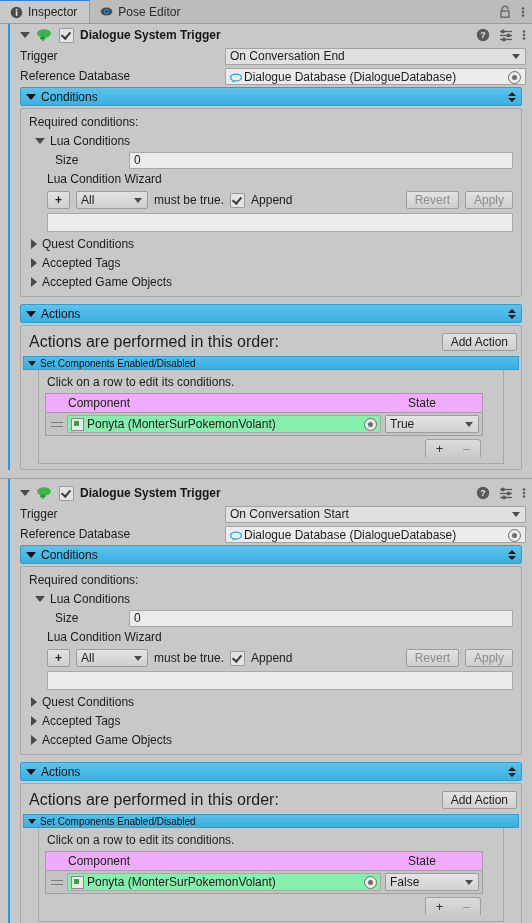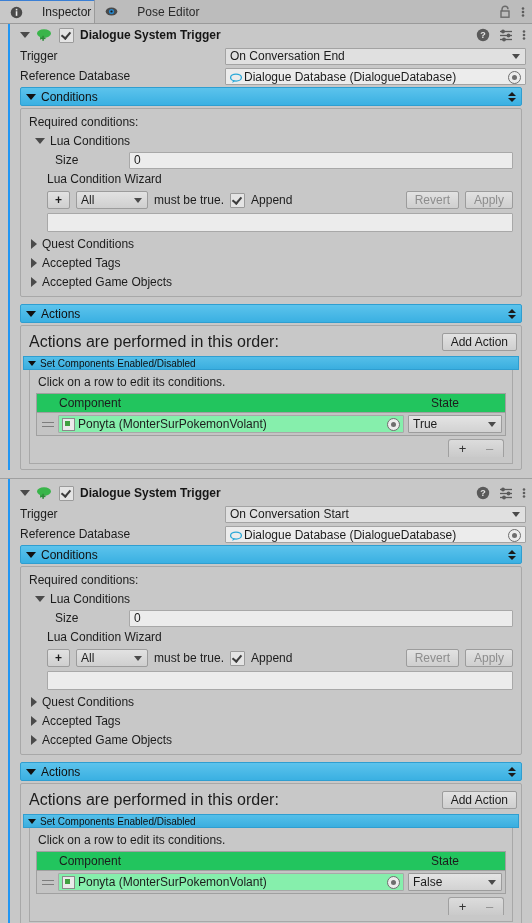--- a/index.html
+++ b/index.html
@@ -19,22 +19,22 @@
   .tabbar {
     height: 23px;
     background: #bcbcbc;
     display: flex;
     align-items: stretch;
     border-bottom: 1px solid #9a9a9a;
     position: relative;
   }
   .tab {
     display: flex; align-items: center;
-    gap: 19px;
-    padding: 0 3px 0 10px;
+    gap: 5px;
+    padding: 0 12px 0 10px;
     font-size: 12px;
     color: #1d1d1d;
     position: relative;
   }
   .tab.active {
     background: #c8c8c8;
     border-top: 2px solid #3b7fd4;
     border-right: 1px solid #9a9a9a;
     margin-top: -1px;
   }
@@ -291,36 +291,36 @@
   }
   .sub-head .tri-s {
     width: 0; height: 0;
     border-left: 4px solid transparent;
     border-right: 4px solid transparent;
     border-top: 5px solid #101010;
   }
   .sub-head .t { font-size: 10px; color: #0f0f0f; }
 
   .inner-box {
-    margin: 0 8px;
+    margin: 0 17px;
     border: 1px solid #a8a8a8;
     border-top: none;
     background: #c8c8c8;
-    padding: 4px 6px 6px 6px;
+    padding: 4px 20px 6px 6px;
   }
   .hint { font-size: 12px; padding: 1px 0 4px 2px; }
   .tbl {
     border: 1px solid #a0a0a0;
     background: #c4c4c4;
   }
   .tbl-head {
     display: flex;
     height: 18px;
     align-items: center;
-    background: #22c55e;
+    background: #f0abfc;
     border-bottom: 1px solid #a0a0a0;
     font-size: 12px;
   }
   .th-comp { flex: 1; padding-left: 22px; }
   .th-state { width: 74px; padding-left: 6px; }
   .tbl-row {
     display: flex;
     align-items: center;
     height: 22px;
     padding: 0 3px;

